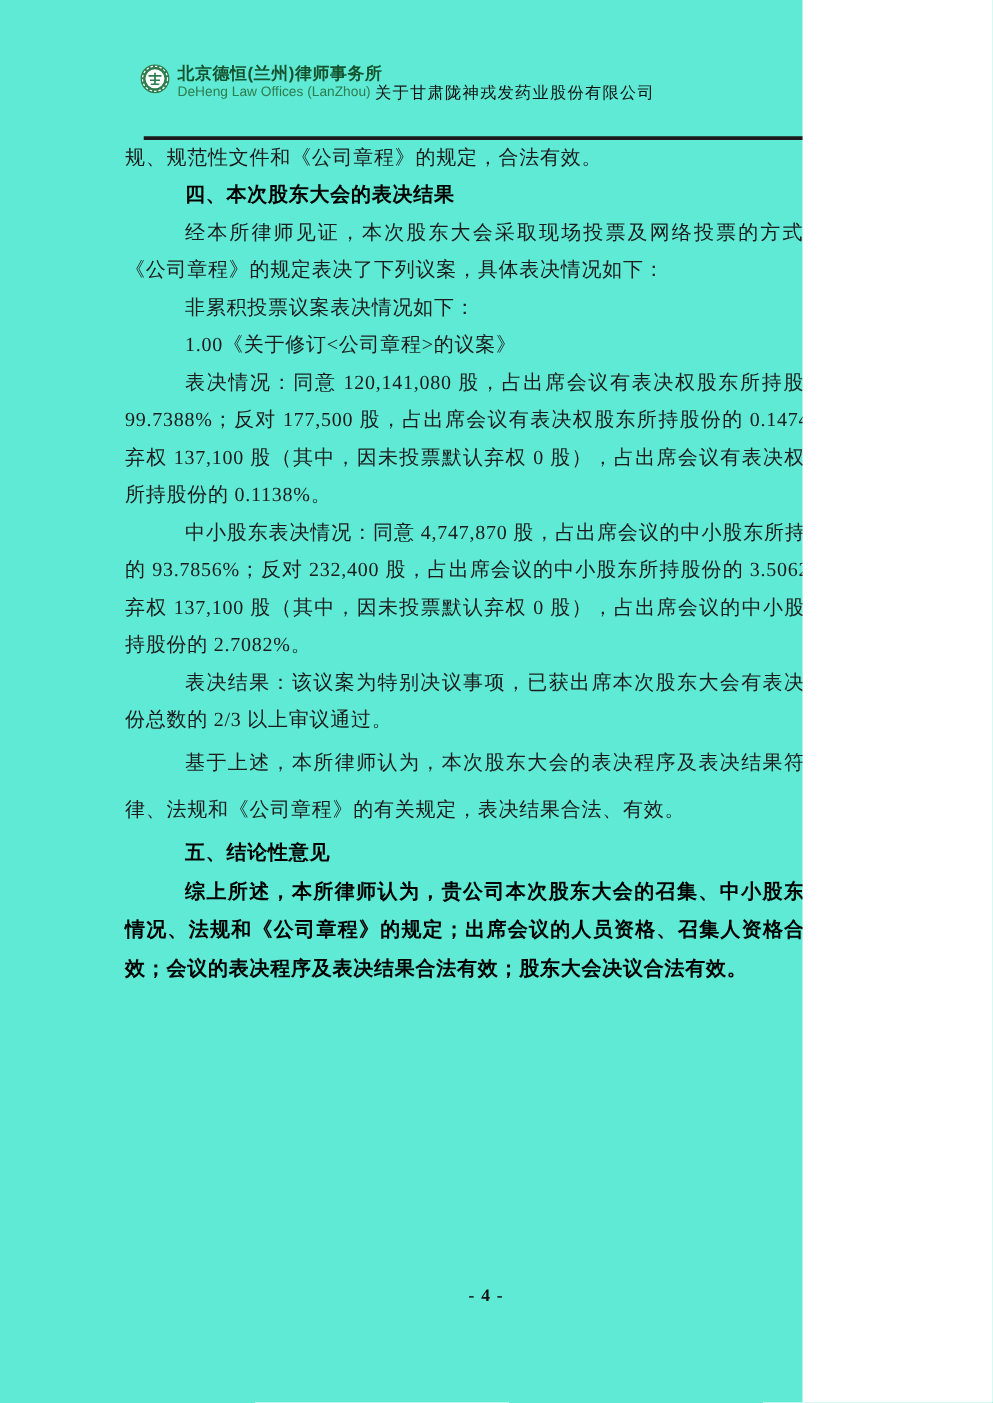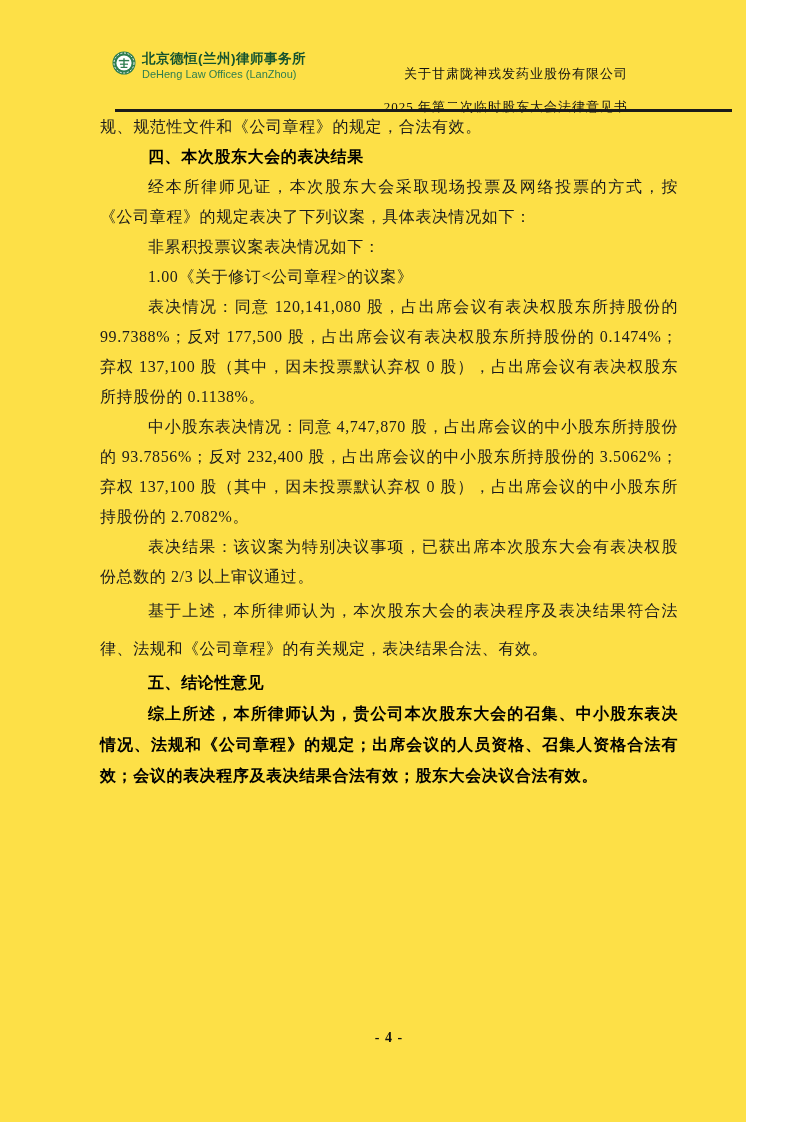--- a/index.html
+++ b/index.html
@@ -1,19 +1,19 @@
 <!DOCTYPE html>
 <html><head>
 <meta charset="utf-8">
 <style>
   html,body { margin:0; padding:0; background:#ffffff; }
   .page {
     position:relative;
-    width:746px; height:1122px;
-    background:#fde047;
+    width:642px; height:1122px;
+    background:#5eead4;
     font-family:"Liberation Serif","DejaVu Serif",serif;
     color:#1c1c1c;
     overflow:hidden;
   }
 
   
   .header-left {
     position:absolute; left:112px; top:51px;
     display:flex; align-items:flex-start; gap:6px;
   }
@@ -89,21 +89,20 @@
       </svg>
     </span>
     <span>
       <div class="firm-cn">北京德恒(兰州)律师事务所</div>
       <div class="firm-en">DeHeng Law Offices (LanZhou)</div>
     </span>
   </div>
 
   <div class="header-right">
     <div>关于甘肃陇神戎发药业股份有限公司</div>
-    <div>2025 年第二次临时股东大会法律意见书</div>
   </div>
 
   <div class="header-rule"></div>
 
   <main class="content">
     <p class="p-cont">规、规范性文件和《公司章程》的规定，合法有效。</p>
 
     <h3 class="sec-heading h-sec4">四、本次股东大会的表决结果</h3>
 
     <p class="indent p-witness">经本所律师见证，本次股东大会采取现场投票及网络投票的方式，按《公司章程》的规定表决了下列议案，具体表决情况如下：</p>

